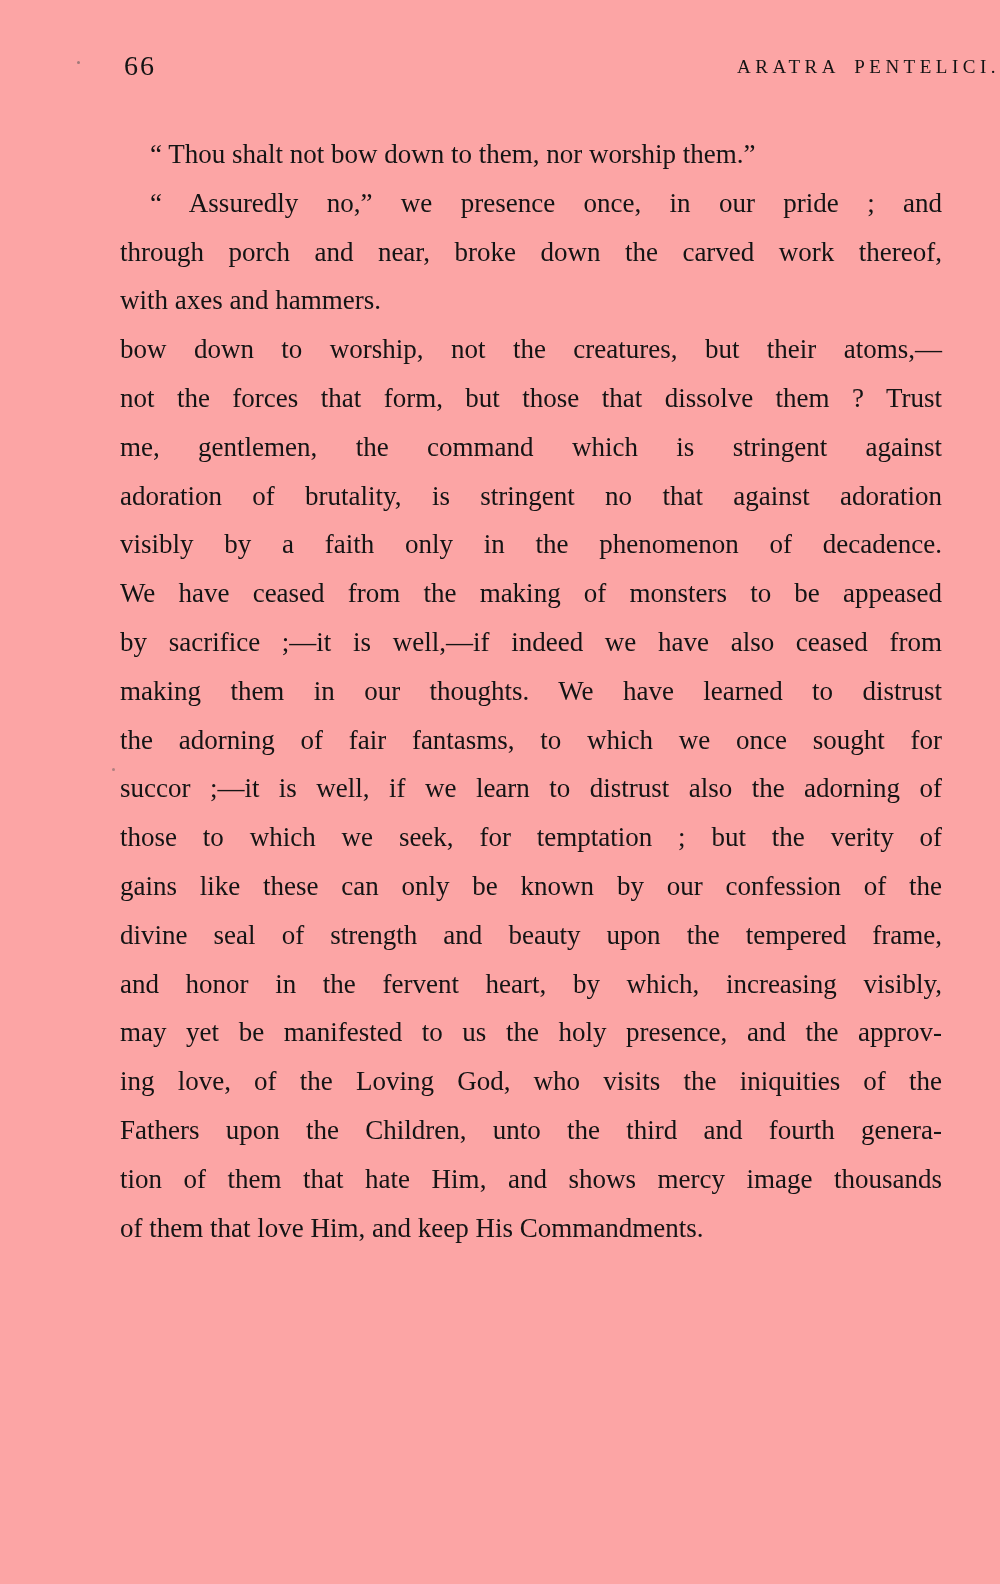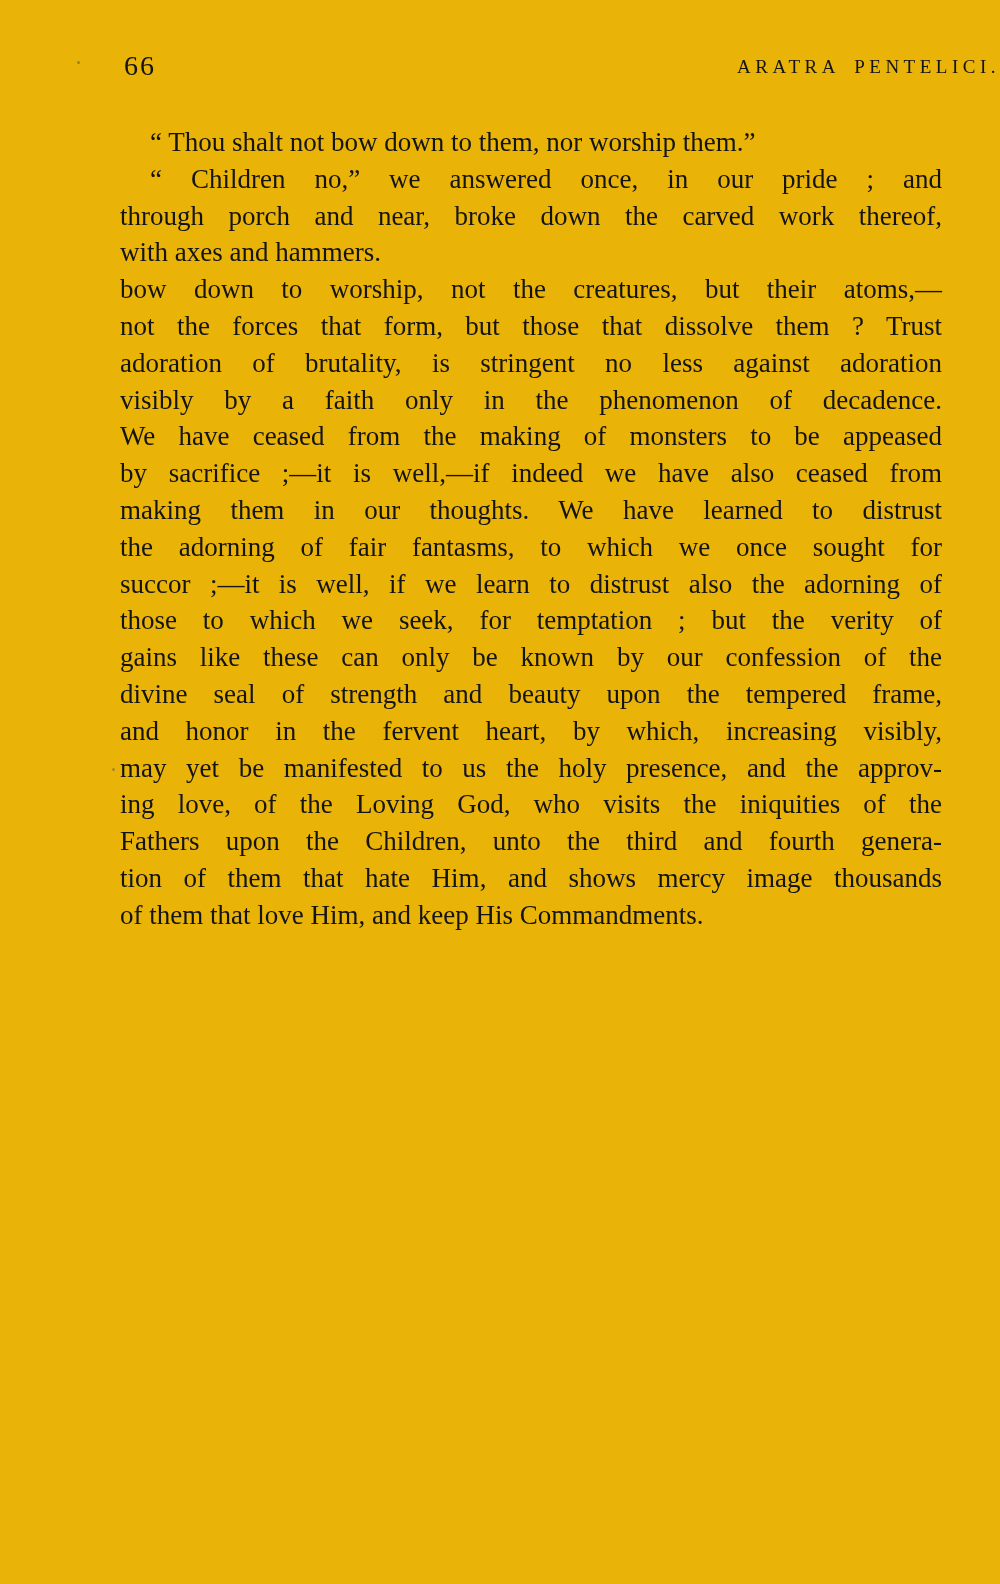--- a/index.html
+++ b/index.html
@@ -5,21 +5,21 @@
   html, body {
     margin: 0;
     padding: 0;
     background: #e8e8e8;
   }
   .page {
     position: relative;
     width: 1000px;
     height: 1584px;
     margin: 0 auto;
-    background: #eab308;
+    background: #fca5a5;
     font-family: "Liberation Serif", "DejaVu Serif", serif;
     color: #141414;
     overflow: hidden;
   }
   .running-head {
     position: absolute;
     top: 50px;
     left: 0;
     width: 100%;
     height: 34px;
@@ -46,20 +46,21 @@
     top: 124px;
     left: 120px;
     width: 822px;
     font-size: 27px;
     line-height: 36.8px;
   }
   .line {
     text-align: justify;
     text-align-last: justify;
     white-space: normal;
+    margin-top: 12px;
   }
   .line.first {
     text-indent: 30px;
   }
   .line.last {
     text-align-last: left;
   }
   .speck {
     position: absolute;
     background: #555;
@@ -78,27 +79,28 @@
 
   <div class="running-head">
     <span class="page-number">66</span>
     <span class="running-title">ARATRA PENTELICI.</span>
   </div>
 
   <div class="text-block">
 
     <div class="line first last">“ Thou shalt not bow down to them, nor worship them.”</div>
 
-    <div class="line first">“ Children no,” we answered once, in our pride ; and</div>
+    <div class="line first">“ Assuredly no,” we presence once, in our pride ; and</div>
     <div class="line">through porch and near, broke down the carved work thereof,</div>
     <div class="line last">with axes and hammers.</div>
 
     <div class="line">bow down to worship, not the creatures, but their atoms,—</div>
     <div class="line">not the forces that form, but those that dissolve them ?  Trust</div>
-    <div class="line">adoration of brutality, is stringent no less against adoration</div>
+    <div class="line">me, gentlemen, the command which is stringent against</div>
+    <div class="line">adoration of brutality, is stringent no that against adoration</div>
     <div class="line">visibly by a faith only in the phenomenon of decadence.</div>
     <div class="line">We have ceased from the making of monsters to be appeased</div>
     <div class="line">by sacrifice ;—it is well,—if indeed we have also ceased from</div>
     <div class="line">making them in our thoughts.  We have learned to distrust</div>
     <div class="line">the adorning of fair fantasms, to which we once sought for</div>
     <div class="line">succor ;—it is well, if we learn to distrust also the adorning of</div>
     <div class="line">those to which we seek, for temptation ; but the verity of</div>
     <div class="line">gains like these can only be known by our confession of the</div>
     <div class="line">divine seal of strength and beauty upon the tempered frame,</div>
     <div class="line">and honor in the fervent heart, by which, increasing visibly,</div>

